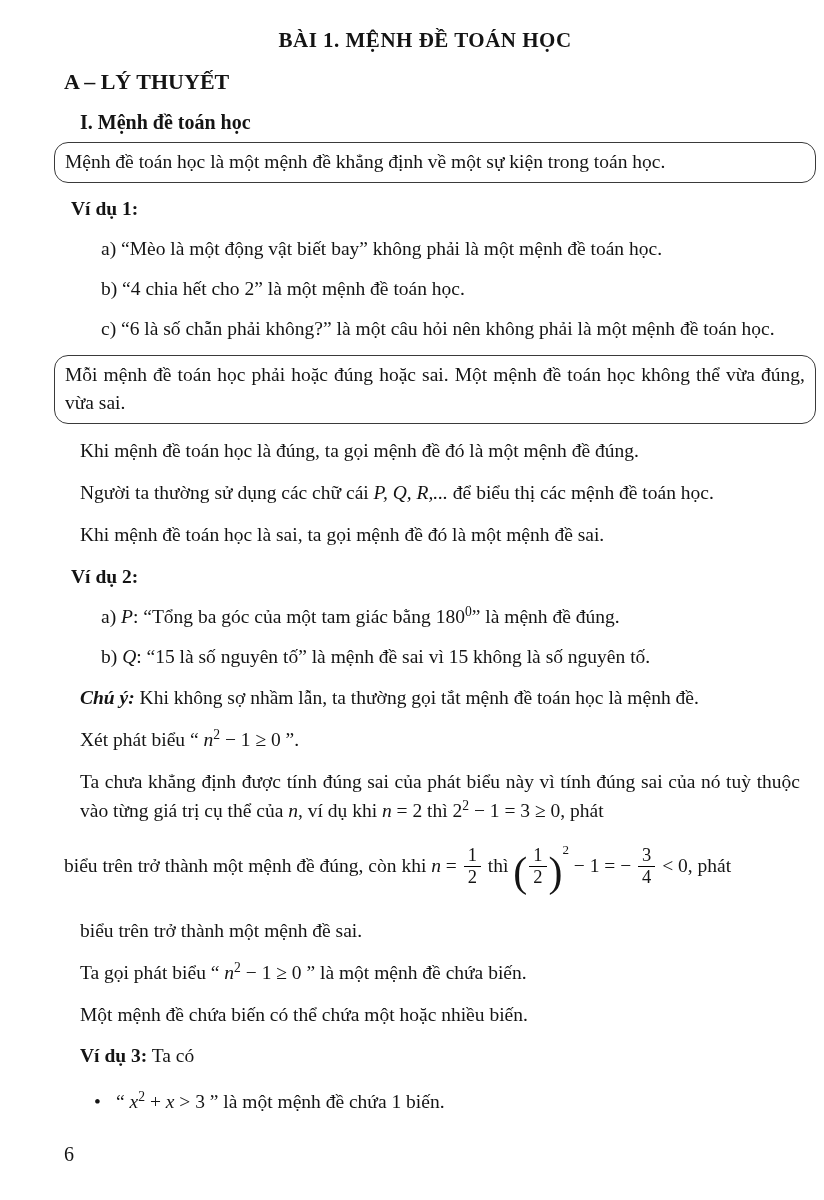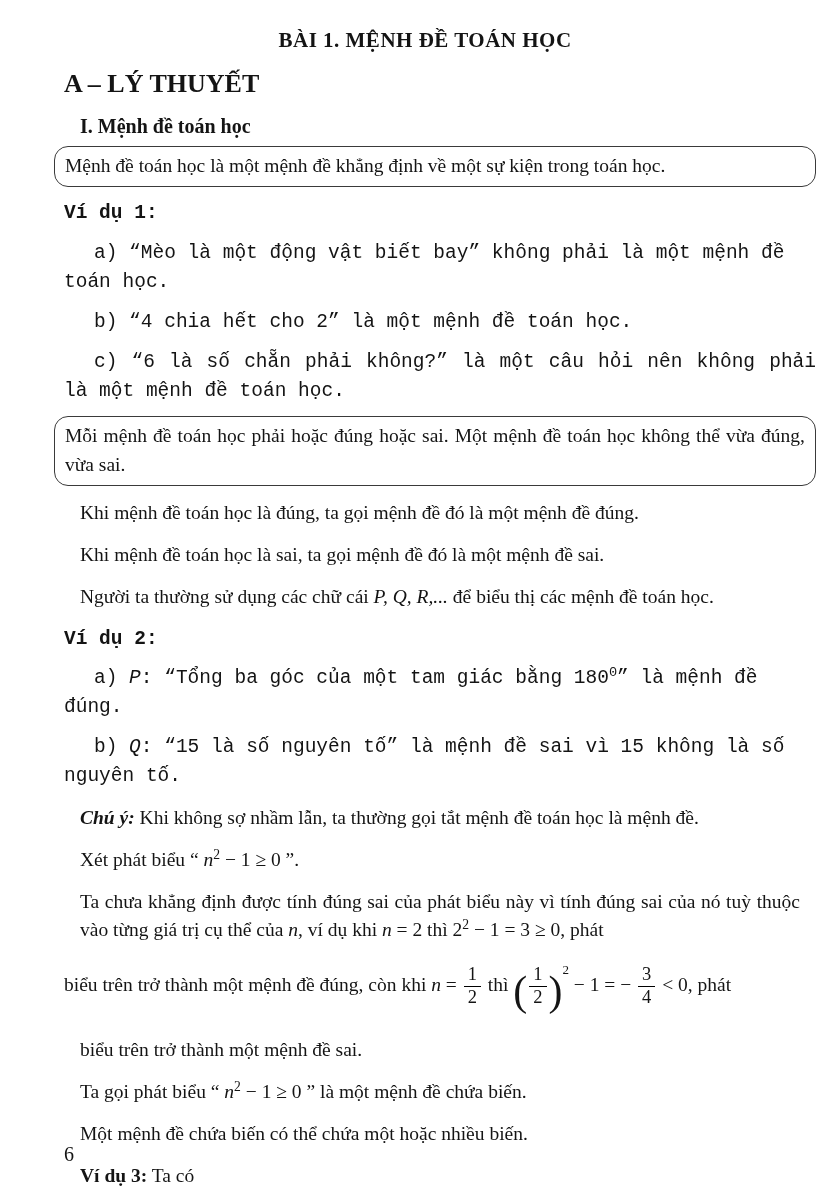--- a/index.html
+++ b/index.html
@@ -16,31 +16,31 @@
     overflow:hidden;
   }
   .content{width:752px;}
   h1.doc-title{
     text-align:center;
     font-size:21px;
     letter-spacing:.5px;
     margin:4px 30px 16px 0;
     font-weight:bold;
   }
-  .h-a{font-size:26px;font-weight:bold;margin:14px 0 10px;}
+  .h-a{font-size:22px;font-weight:bold;margin:14px 0 10px;}
   .h-roman{font-size:20px;font-weight:bold;margin:16px 16px 8px;}
   .box{
     border:1.6px solid #3a3a3a;
     padding:5px 10px 6px;
     margin:8px 0 12px -10px;
     line-height:1.45;
   }
   .box.justify{text-align:justify;border-radius:14px;}
   p{margin:13px 16px;line-height:1.48;}
-  p.tight{margin:11px 0;font-family:Liberation Mono, monospace;}
+  p.tight{margin:11px 7px;}
   .indent{text-indent:30px;}
   .justify{text-align:justify;}
   .lbl{font-weight:bold;}
   .lbl-bi{font-weight:bold;font-style:italic;}
   .iv{font-style:italic;}
   sup.msup{font-size:70%;line-height:0;}
   .frac{
     display:inline-block;
     vertical-align:-0.62em;
     text-align:center;
@@ -86,23 +86,23 @@
 
     <p class="tight"><span class="lbl">Ví dụ 1:</span></p>
 
     <p class="tight indent">a) “Mèo là một động vật biết bay” không phải là một mệnh đề toán học.</p>
     <p class="tight indent">b) “4 chia hết cho 2” là một mệnh đề toán học.</p>
     <p class="tight indent justify">c) “6 là số chẵn phải không?” là một câu hỏi nên không phải là một mệnh đề toán học.</p>
 
     <div class="box justify">Mỗi mệnh đề toán học phải hoặc đúng hoặc sai. Một mệnh đề toán học không thể vừa đúng, vừa sai.</div>
 
     <p>Khi mệnh đề toán học là đúng, ta gọi mệnh đề đó là một mệnh đề đúng.</p>
+    <p><span>Người ta thường sử dụng các chữ cái </span><span class="iv">P, Q, R,...</span><span> để biểu thị các mệnh đề toán học.</span></p>
+
     <p>Khi mệnh đề toán học là sai, ta gọi mệnh đề đó là một mệnh đề sai.</p>
-
-    <p><span>Người ta thường sử dụng các chữ cái </span><span class="iv">P, Q, R,...</span><span> để biểu thị các mệnh đề toán học.</span></p>
 
     <p class="tight"><span class="lbl">Ví dụ 2:</span></p>
 
     <p class="tight indent"><span>a) </span><span class="iv">P</span><span>: “Tổng ba góc của một tam giác bằng 180</span><sup class="msup">0</sup><span>” là mệnh đề đúng.</span></p>
 
     <p class="tight indent"><span>b) </span><span class="iv">Q</span><span>: “15 là số nguyên tố” là mệnh đề sai vì 15 không là số nguyên tố.</span></p>
 
     <p><span class="lbl-bi">Chú ý:</span><span> Khi không sợ nhầm lẫn, ta thường gọi tắt mệnh đề toán học là mệnh đề.</span></p>
 
 

